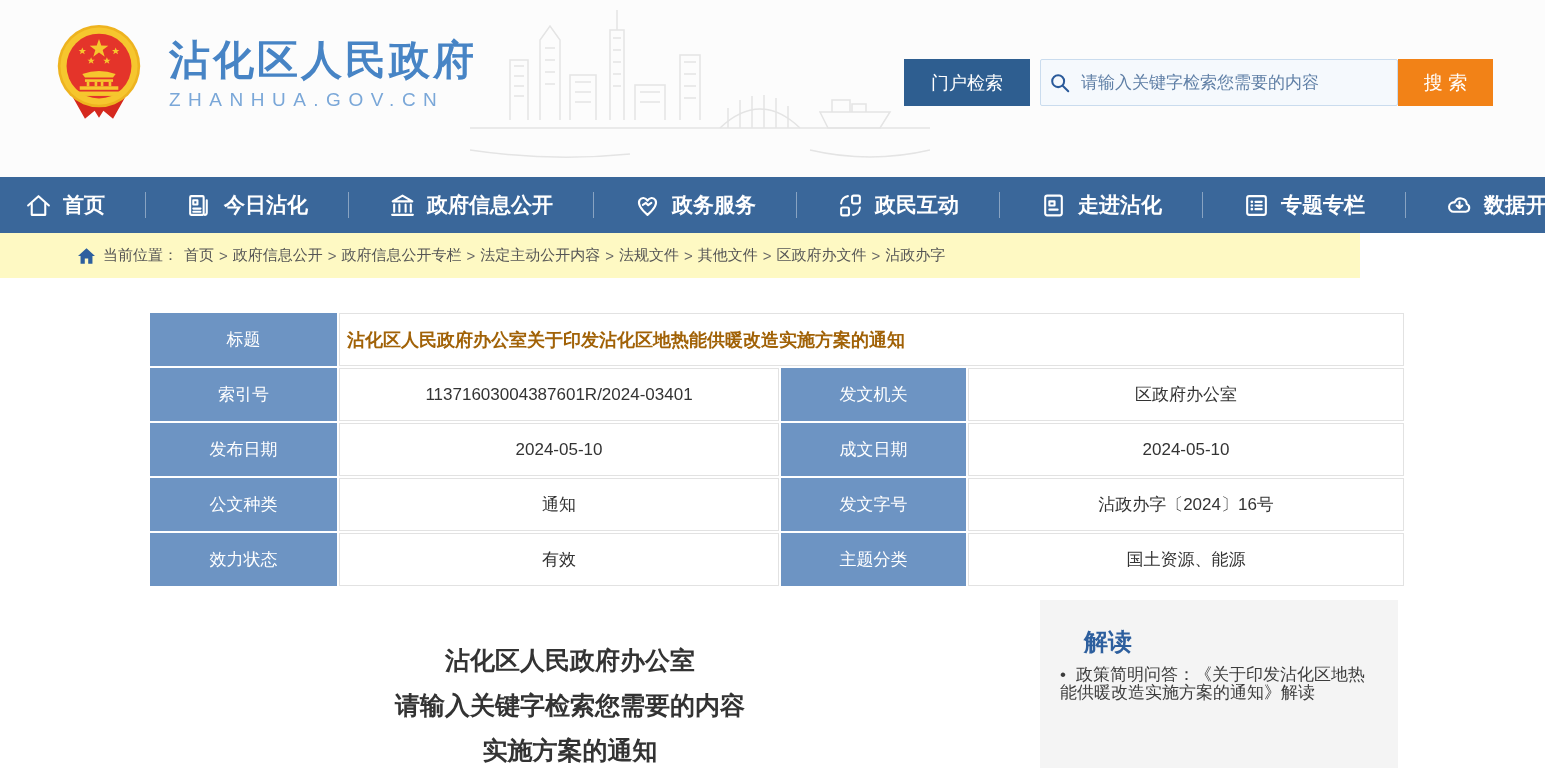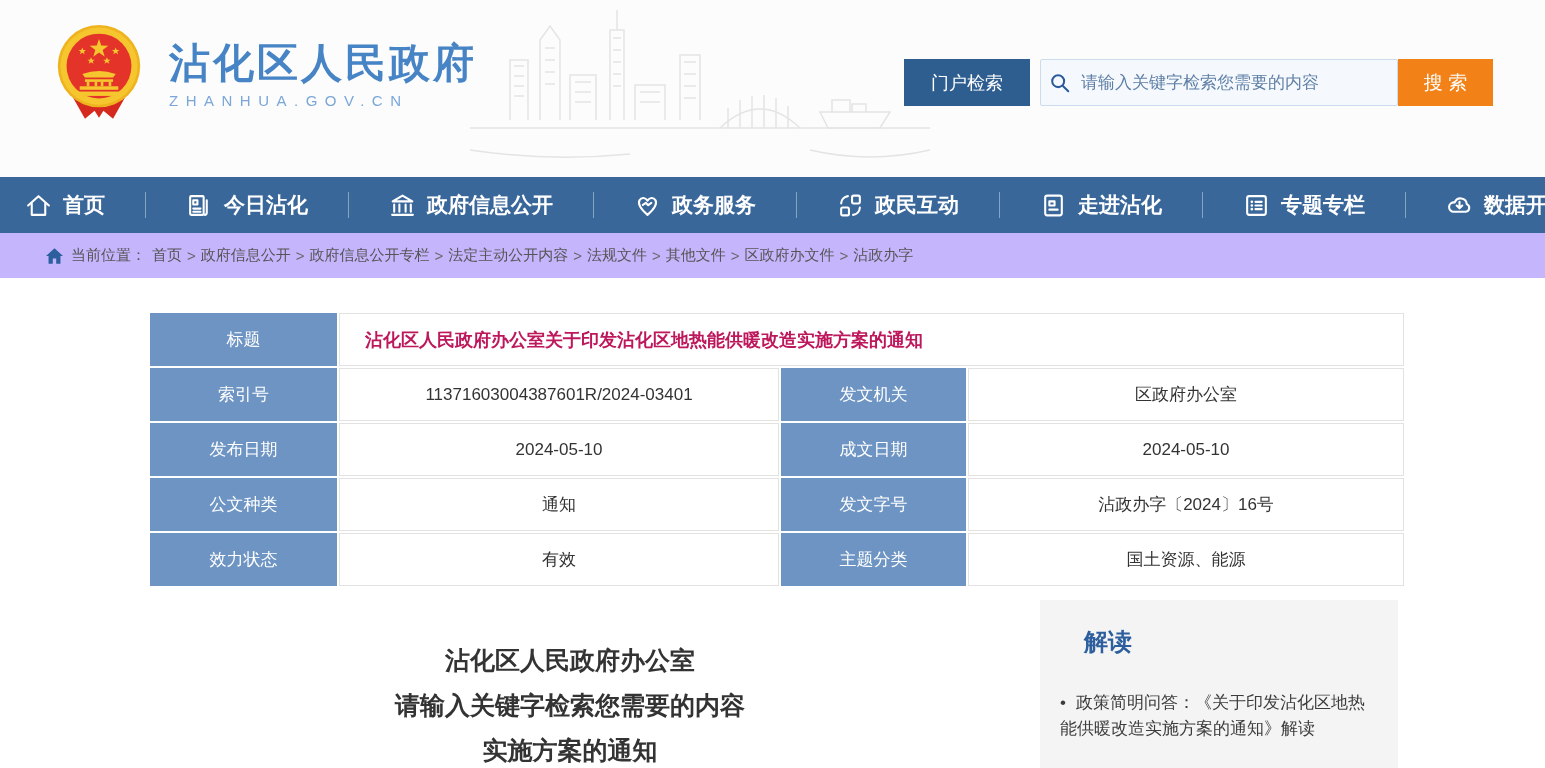--- a/index.html
+++ b/index.html
@@ -6,21 +6,21 @@
   html,body { width:1545px; height:768px; overflow:hidden; background:#fff;
     font-family:"Liberation Sans","DejaVu Sans",sans-serif; }
 
   
   .header { position:relative; width:1545px; height:177px; background:#fcfcfc; overflow:hidden; }
   .skyline { position:absolute; left:470px; top:0; opacity:.75; }
   .logo-area { position:absolute; left:55px; top:24px; display:flex; align-items:center; cursor:pointer; }
   .emblem { width:88px; height:100px; flex:0 0 auto; }
   .site-text { margin-left:26px; }
   .site-name { font-size:41px; font-weight:bold; color:#4784c5; letter-spacing:3px; line-height:46px; }
-  .site-domain { font-size:15px; color:#7aa7d8; letter-spacing:7.5px; margin-top:6px; }
+  .site-domain { font-size:19px; color:#7aa7d8; letter-spacing:7.5px; margin-top:6px; }
 
   .search-area { position:absolute; top:59px; right:52px; display:flex; height:47px;border-radius:19px; }
   .portal-btn { width:126px; background:#2e5e90; color:#fff; font-size:18px;
     display:flex; align-items:center; justify-content:center; cursor:pointer; margin-right:10px; }
   .search-box { width:358px; background:#f5f9fd; border:1px solid #cadcee; border-radius:2px;
     display:flex; align-items:center; padding-left:8px; }
   .search-box svg { flex:0 0 auto; }
   .search-input { border:none; outline:none; background:transparent; flex:1; margin-left:10px;
     font-size:17px; color:#333; font-family:inherit; }
   .search-input::placeholder { color:#5f7fa6; }
@@ -29,45 +29,45 @@
 
   
   .nav { width:1545px; height:56px; background:#3a679a; display:flex; align-items:center;
     padding-left:25px; overflow:hidden; white-space:nowrap; }
   .nav-item { display:flex; align-items:center; color:#fff; font-size:21px; font-weight:bold;
     cursor:pointer; flex:0 0 auto; }
   .nav-item svg { margin-right:11px; flex:0 0 auto; }
   .nav-sep { width:1px; height:26px; background:rgba(255,255,255,.4); margin:0 40px; flex:0 0 auto; }
 
   
-  .breadcrumb { width:1545px; height:45px; background:#c4b5fd; display:flex; align-items:center;
-    padding-left:46px; font-size:15px; color:#555; }
+  .breadcrumb { width:1360px; height:45px; background:#fef9c3; display:flex; align-items:center;
+    padding-left:78px; font-size:15px; color:#555; }
   .breadcrumb svg { margin-right:8px; }
   .crumb { color:#555; cursor:pointer; }
   .crumb-sep { margin:0 5px; color:#666; }
   .crumb-prefix { margin-right:6px; }
 
   
   .content { position:relative; width:1545px; height:490px; background:#fff; }
 
   .doc-table { position:absolute; left:150px; top:35px; width:1248px;
     display:grid; grid-template-columns:187px 440px 185px 436px; grid-auto-rows:53px; gap:2px; }
   .th { background:#6d94c3; color:#fff; font-size:17px; display:flex; align-items:center; justify-content:center; }
   .td { background:#fff; border:1px solid #e2e2e2; font-size:17px; color:#333;
     display:flex; align-items:center; justify-content:center; }
-  .td-title { grid-column:2 / span 3; justify-content:flex-start; padding-left:25px;
-    font-weight:bold; color:#be185d; font-size:18px; }
+  .td-title { grid-column:2 / span 3; justify-content:flex-start; padding-left:7px;
+    font-weight:bold; color:#a16207; font-size:18px; }
 
   .doc-title { position:absolute; left:150px; top:360px; width:840px; text-align:center;
     font-size:25px; font-weight:bold; color:#333; line-height:45px; }
 
   .sidebar { position:absolute; left:1040px; top:322px; width:358px; height:168px;
     background:#f4f4f4; padding:26px 20px 0 20px; }
   .sidebar-heading { color:#2d5f9e; font-size:24px; font-weight:bold;margin-left:24px; }
-  .sidebar-item { margin-top:32px; font-size:17px; color:#3c3c3c; line-height:26px; cursor:pointer; }
+  .sidebar-item { margin-top:8px; font-size:17px; color:#3c3c3c; line-height:18px; cursor:pointer; }
   .bullet { margin-right:10px; color:#3c3c3c; }
 </style>
 </head>
 <body>
 
 <div class="header">
   <svg class="skyline" width="460" height="172" viewBox="0 0 460 172" fill="none" stroke="#dcdcdc" stroke-width="1.5">
     <path d="M40 120 V60 h18 v60"></path>
       <path d="M44 66 h10 M44 76 h10 M44 86 h10 M44 96 h10"></path>
     <path d="M70 120 V40 l10 -14 10 14 v80"></path>

